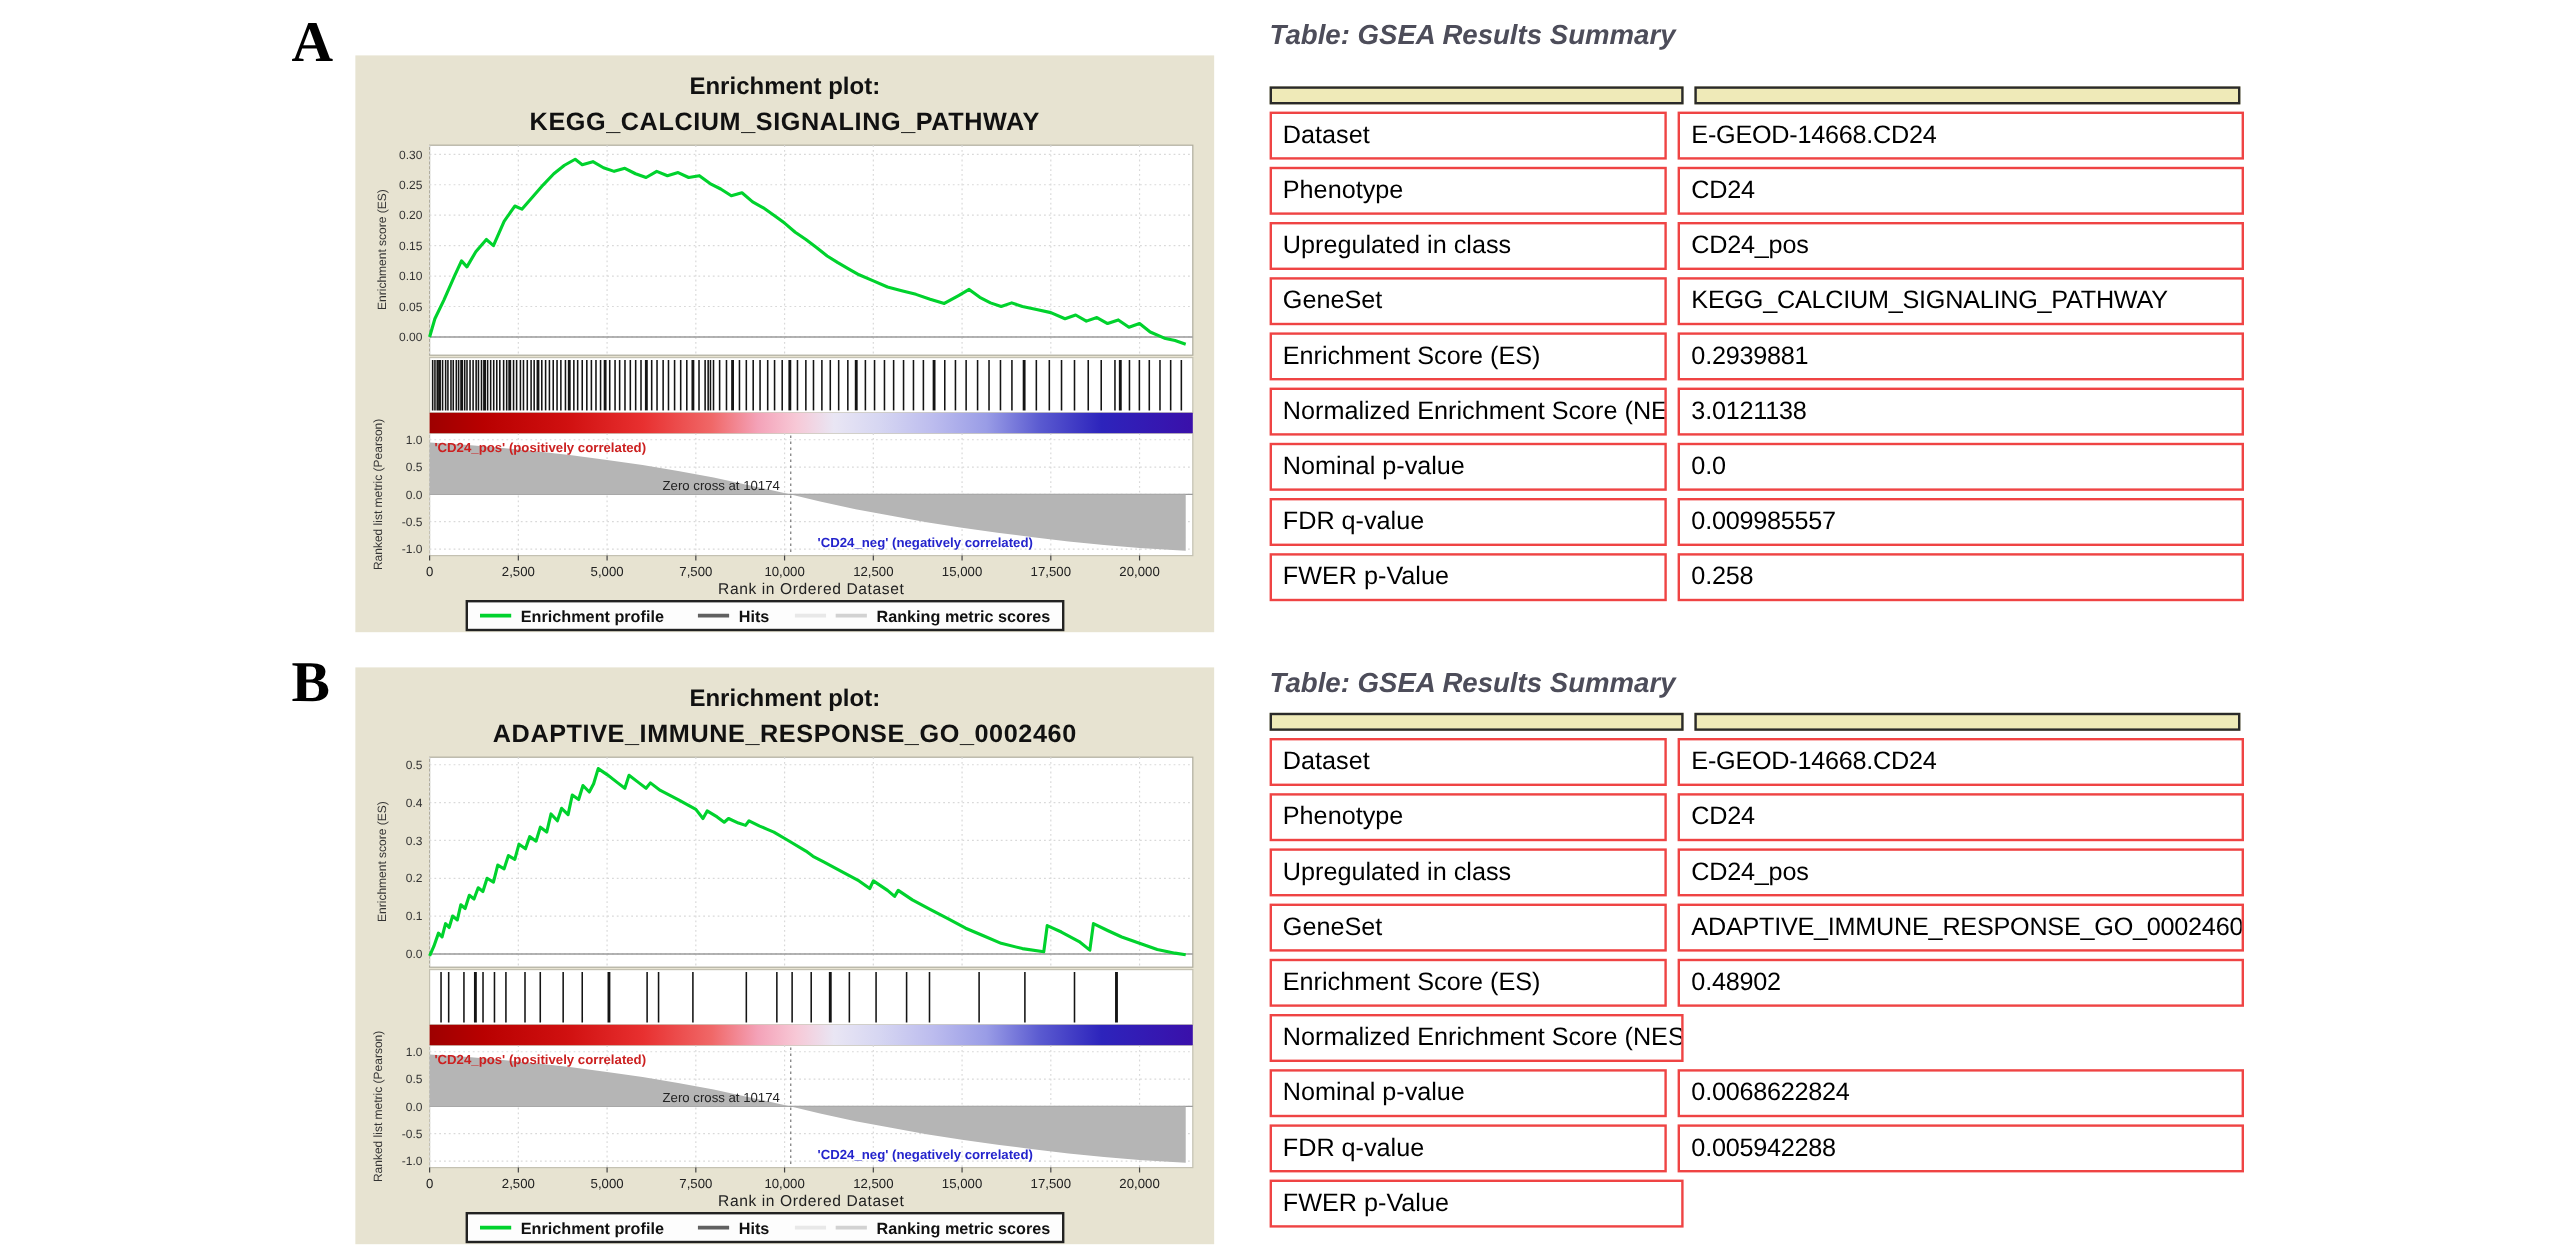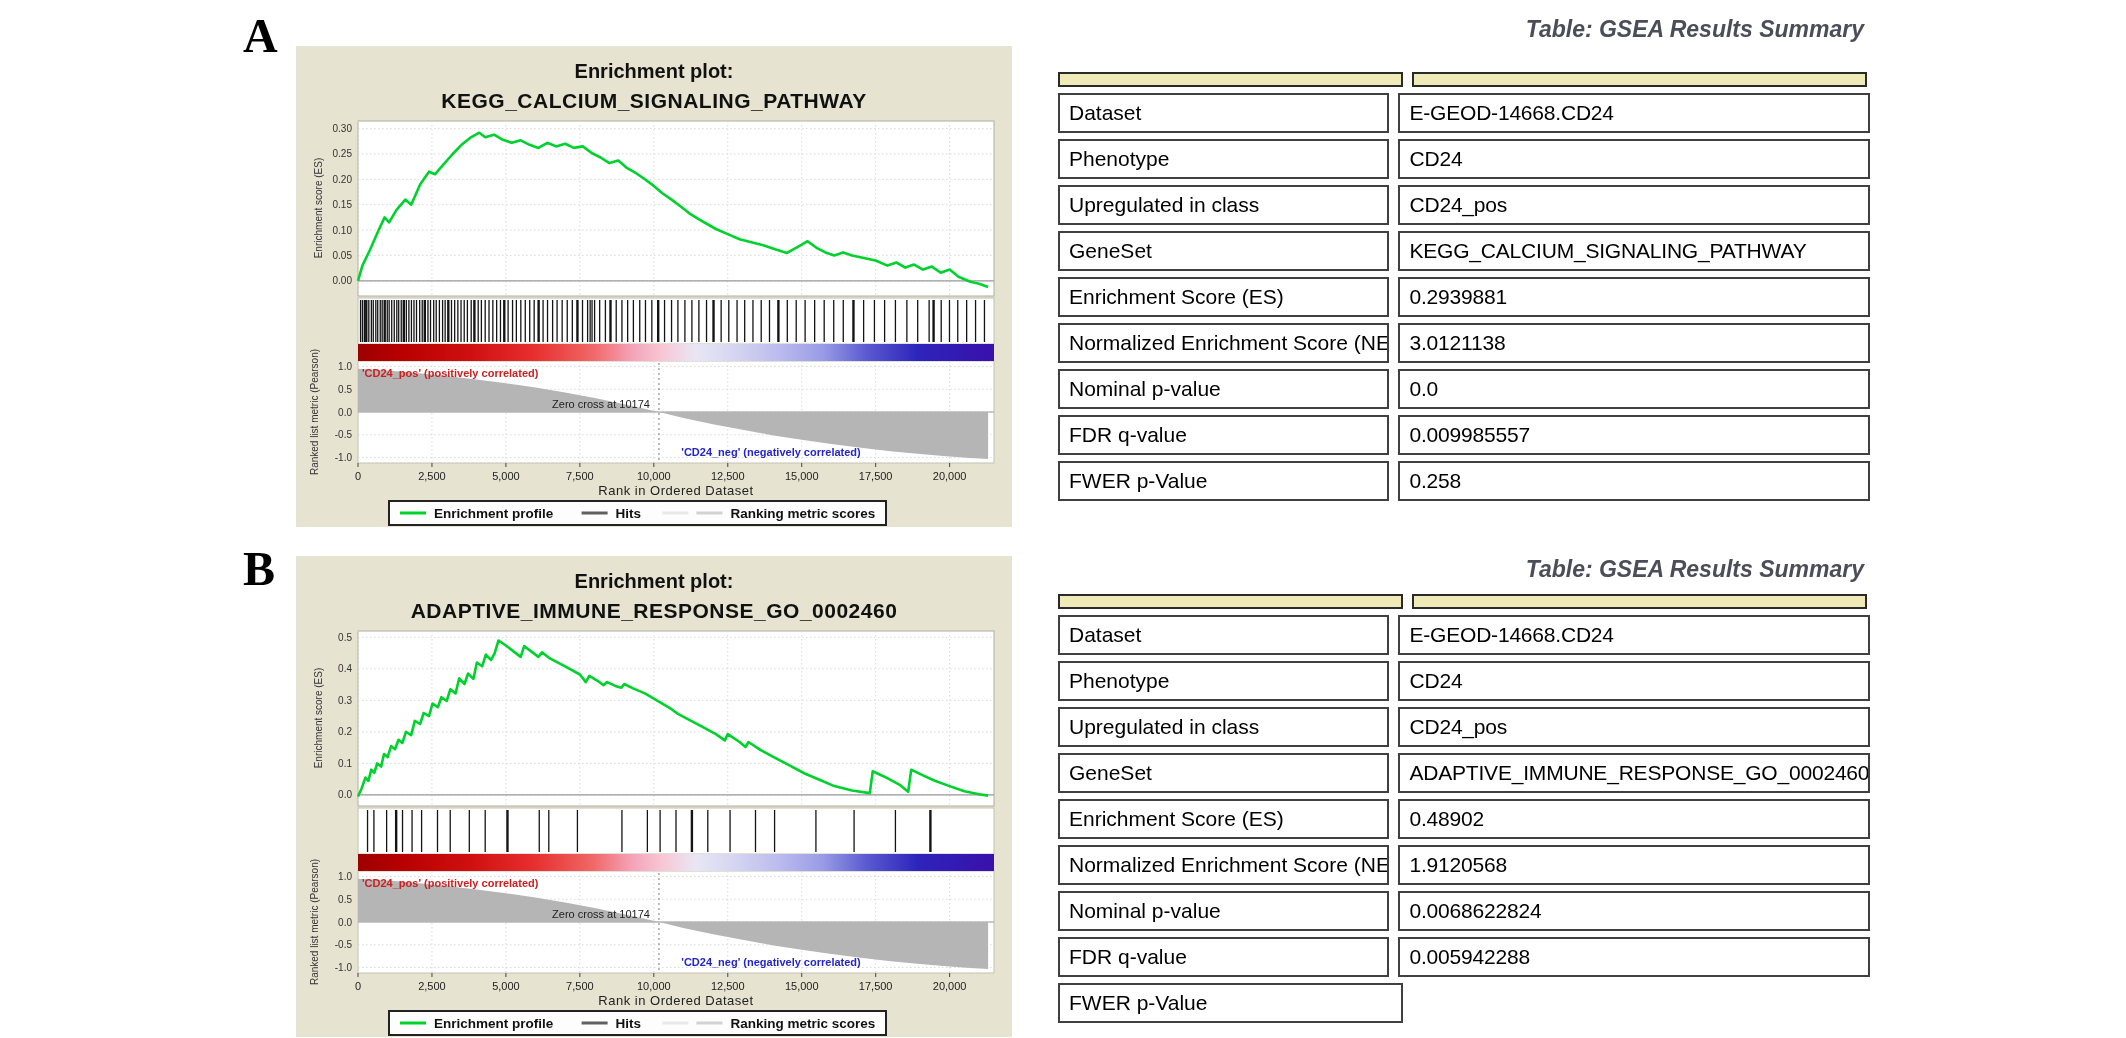--- a/index.html
+++ b/index.html
@@ -1,25 +1,25 @@
 <!DOCTYPE html>
 <html><head>
 <meta charset="utf-8">
 <style>
   html,body{margin:0;padding:0;background:#ffffff;}
   .stage{position:relative;width:2126px;height:1038px;background:#ffffff;
          font-family:"Liberation Sans",sans-serif;overflow:hidden;}
   .panel-label{position:absolute;font-family:"Liberation Serif",serif;
          font-weight:bold;font-size:48px;color:#000;line-height:1;}
   .gsea-svg{position:absolute;}
-  .tbl-title{position:absolute;width:806px;text-align:right;
+  .tbl-title{position:absolute;width:806px;text-align:left;
          font-style:italic;font-weight:bold;font-size:23px;color:#4d4d5a;}
   .gsea-table{position:absolute;width:812px;}
   .trow{display:flex;gap:9px;margin-bottom:6px;}
-  .tcell{border:2px solid #404040;background:#ffffff;box-sizing:border-box;
+  .tcell{border:2px solid #ef4444;background:#ffffff;box-sizing:border-box;
          height:40px;display:flex;align-items:center;padding-left:9px;
          font-size:21px;color:#000;white-space:nowrap;overflow:hidden;}
   .tcell.lab{width:345px;}
   .tcell.val{width:491px;letter-spacing:-0.2px;}
   .thead{display:flex;gap:9px;margin-bottom:6px;}
   .thcell{border:2px solid #2a2a2a;background:#efeab8;box-sizing:border-box;height:15px;}
   .thcell.lab{width:345px;}
   .thcell.val{width:455px;}
   svg text{font-family:"Liberation Sans",sans-serif;}
 </style>
@@ -462,21 +462,20 @@
       <div class="trow">
         <div class="tcell lab">GeneSet</div>
         <div class="tcell val">ADAPTIVE_IMMUNE_RESPONSE_GO_0002460</div>
       </div>
       <div class="trow">
         <div class="tcell lab">Enrichment Score (ES)</div>
         <div class="tcell val">0.48902</div>
       </div>
       <div class="trow">
         <div class="tcell lab">Normalized Enrichment Score (NES)</div>
-        <div class="tcell val">1.9120568</div>
       </div>
       <div class="trow">
         <div class="tcell lab">Nominal p-value</div>
         <div class="tcell val">0.0068622824</div>
       </div>
       <div class="trow">
         <div class="tcell lab">FDR q-value</div>
         <div class="tcell val">0.005942288</div>
       </div>
       <div class="trow">

